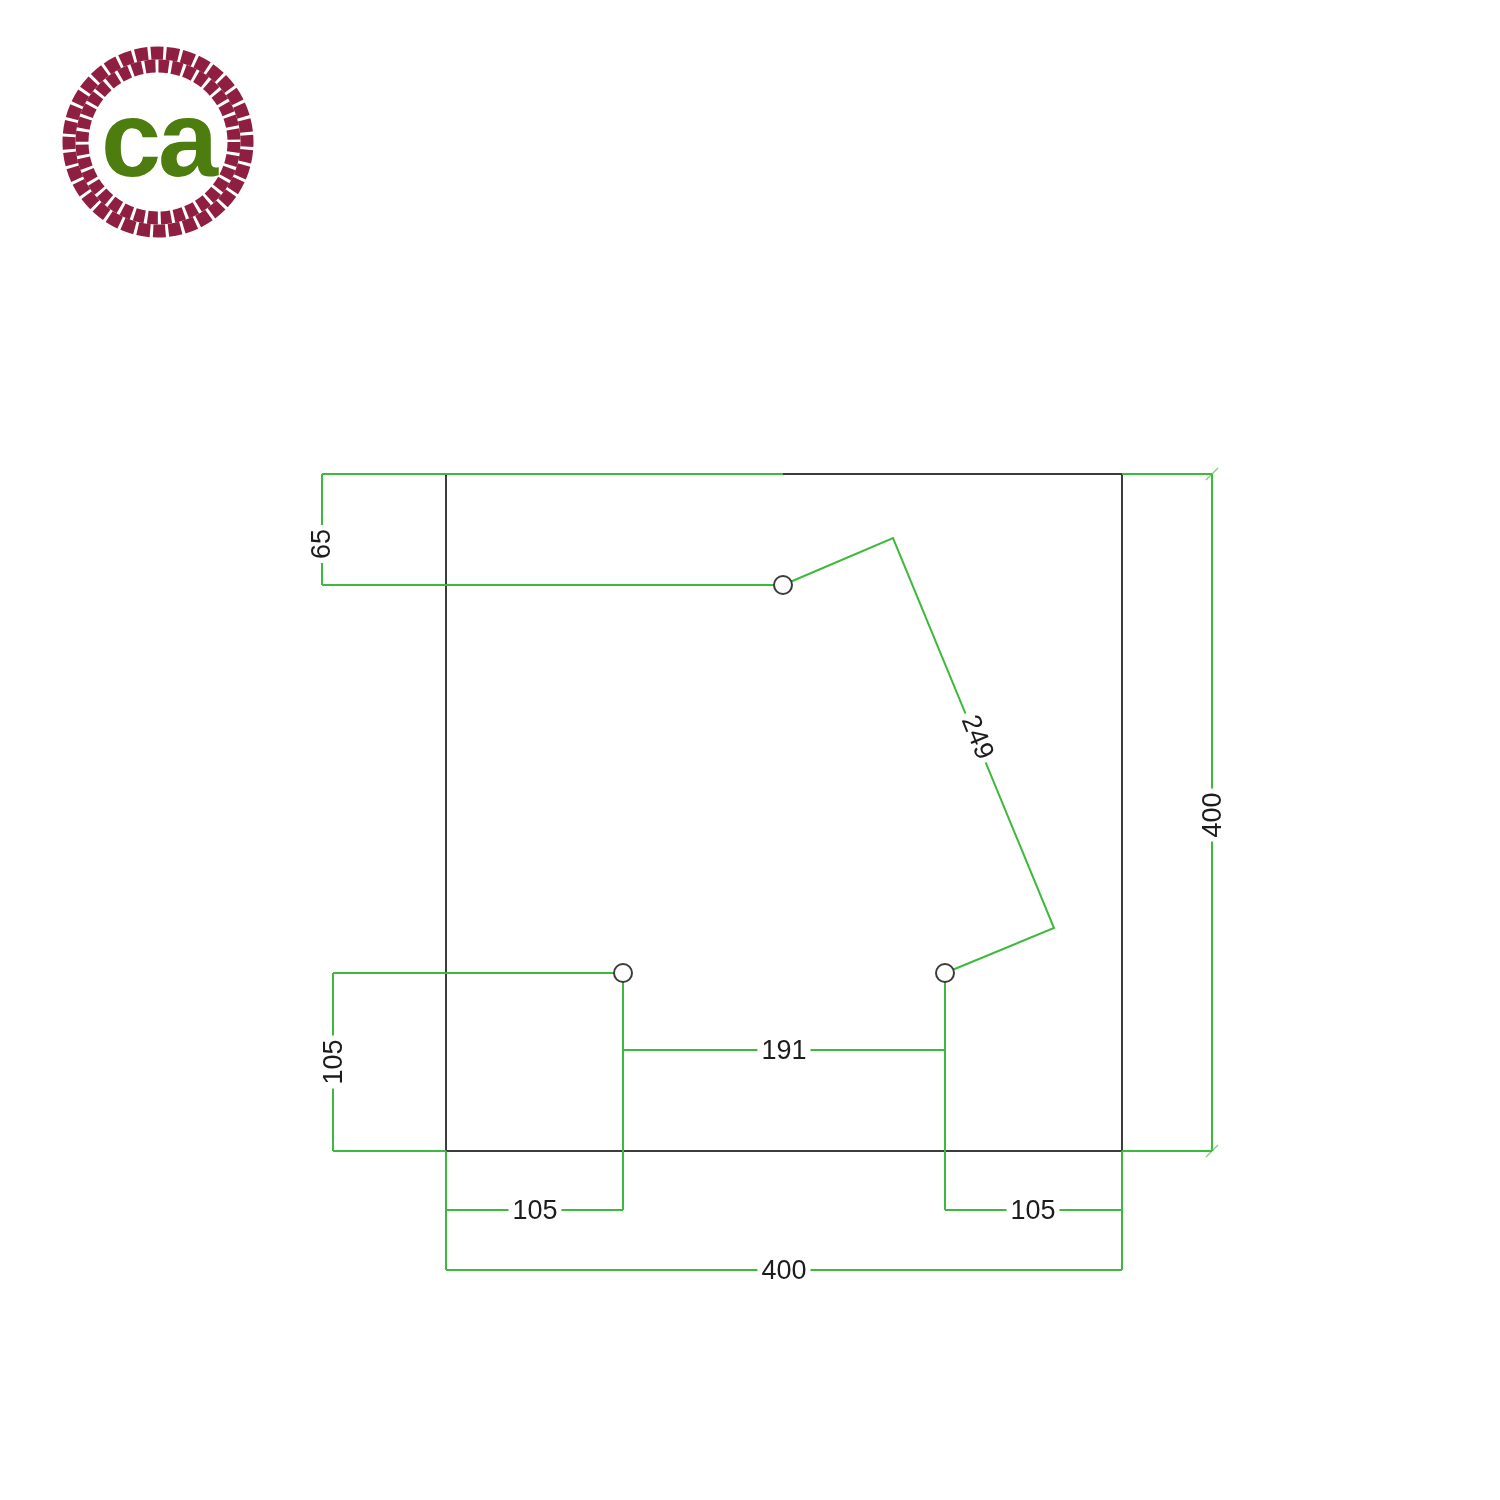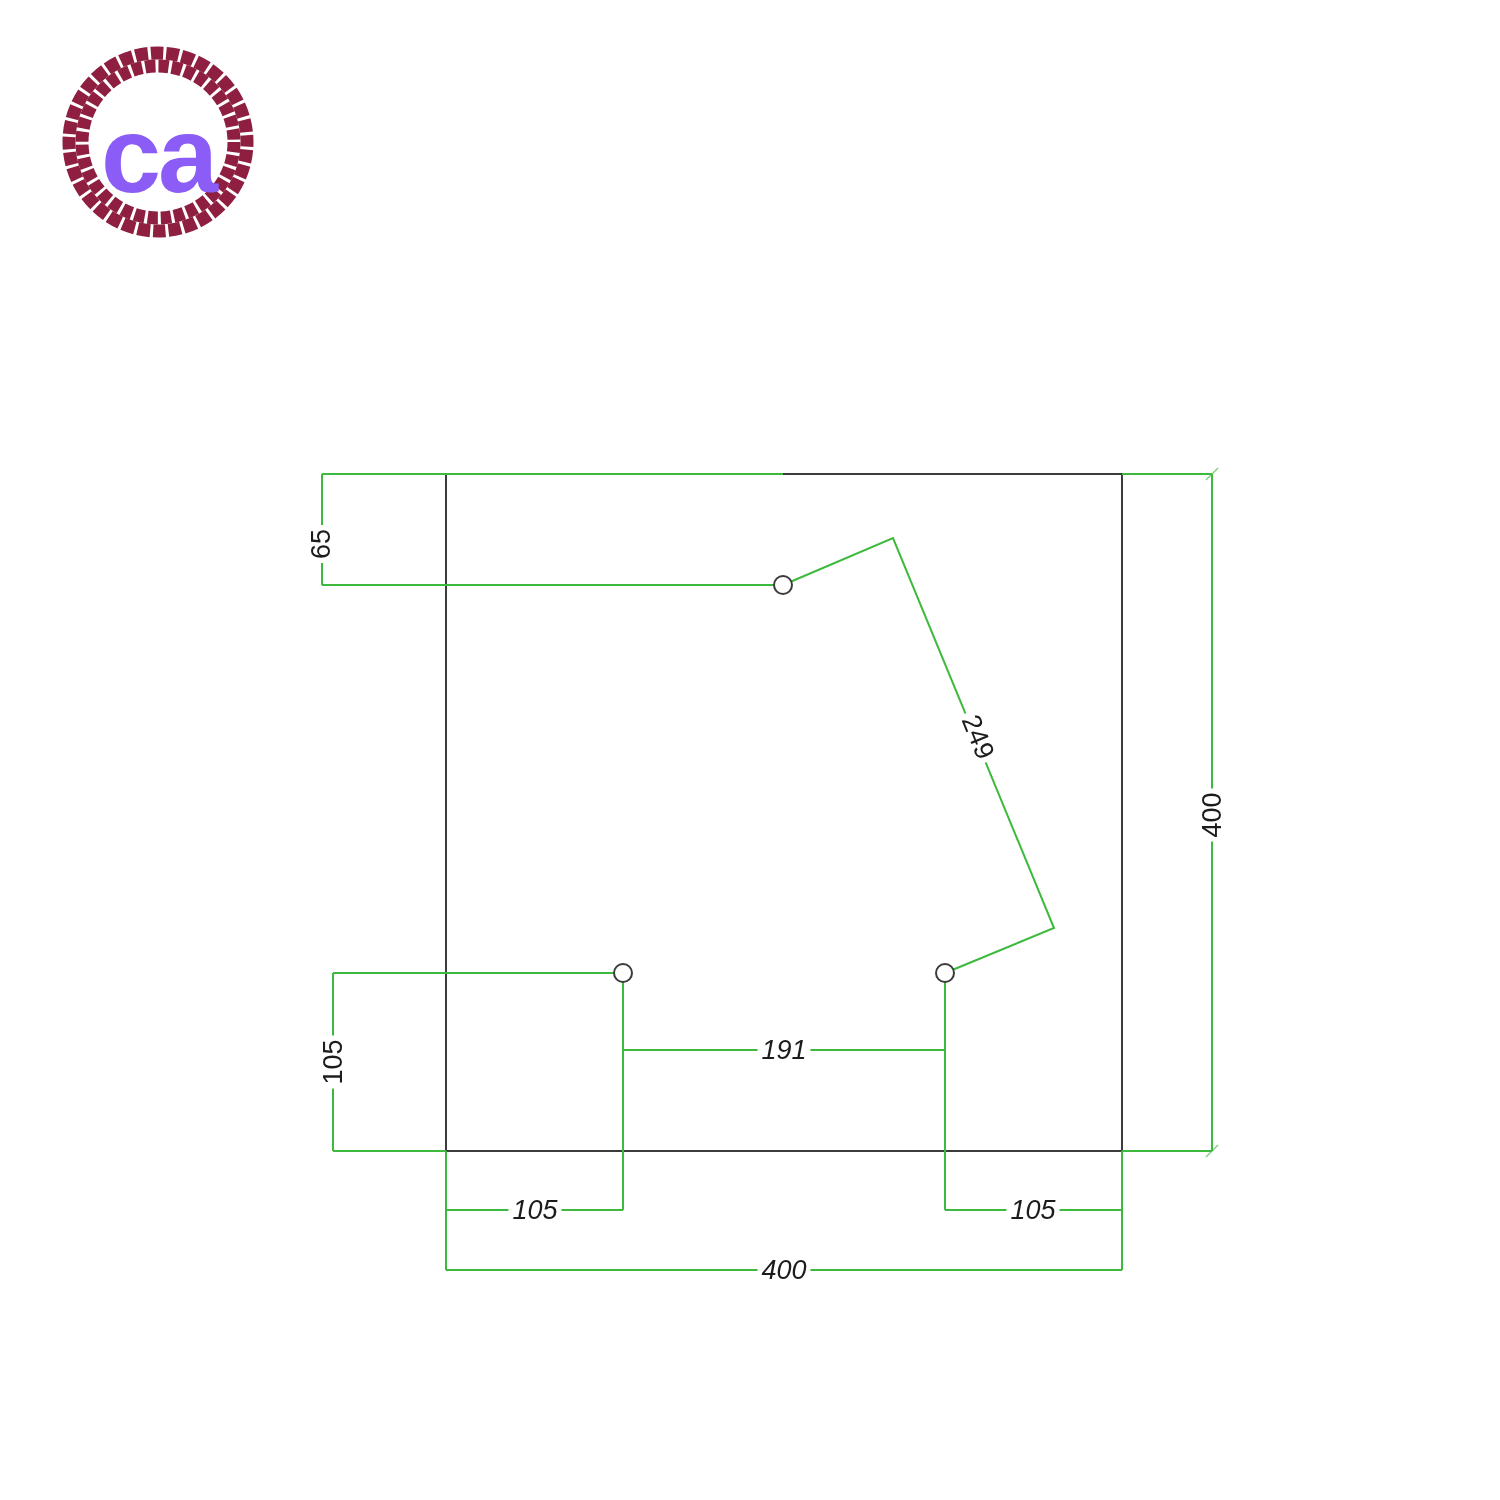--- a/index.html
+++ b/index.html
@@ -15,35 +15,35 @@
     position:absolute;left:100px;top:101px;
     transform:translate(-50%,-54%);
     font-size:108px;font-weight:bold;letter-spacing:-3px;line-height:1;
   }
   
   .dim-label{
     position:absolute;background:#ffffff;color:#1c1c1c;
     font-size:27px;line-height:1.05;padding:1px 4px;white-space:nowrap;
     text-align:center;
   }
-  .r0  {transform:translate(-50%,-50%);font-style:italic;}
+  .r0  {transform:translate(-50%,-50%);}
   .r90 {transform:translate(-50%,-50%) rotate(-90deg);}
   .r68 {transform:translate(-50%,-50%) rotate(68deg);}
 </style>
 </head>
 <body>
 
 <div class="stage">
 
   <div class="logo">
     <svg width="200" height="200" viewBox="0 0 200 200">
       <circle cx="100" cy="100" r="76" fill="none" stroke-width="13" stroke-dasharray="10.26 3" stroke="#8e1f40"></circle>
       <circle cx="100" cy="100" r="89" fill="none" stroke-width="13" stroke-dasharray="12.53 3" stroke-dashoffset="7.77" stroke="#8e1f40"></circle>
     </svg>
-    <div class="logo-text" style="color: #8b5cf6; margin-top: 16px;">ca</div>
+    <div class="logo-text" style="color: #4d7c0f;">ca</div>
   </div>
 
   <svg class="drawing-svg" viewBox="0 0 1500 1500">
 
     <rect x="446" y="474" width="676" height="677" fill="none" stroke-width="2" stroke="#3c3c3c"></rect>
 
     <line x1="322" y1="474" x2="783" y2="474" stroke-width="2" stroke="#3dba3d"></line>
     <line x1="322" y1="474" x2="322" y2="585" stroke-width="2" stroke="#3dba3d"></line>
     <line x1="322" y1="585" x2="783" y2="585" stroke-width="2" stroke="#3dba3d"></line>
 

